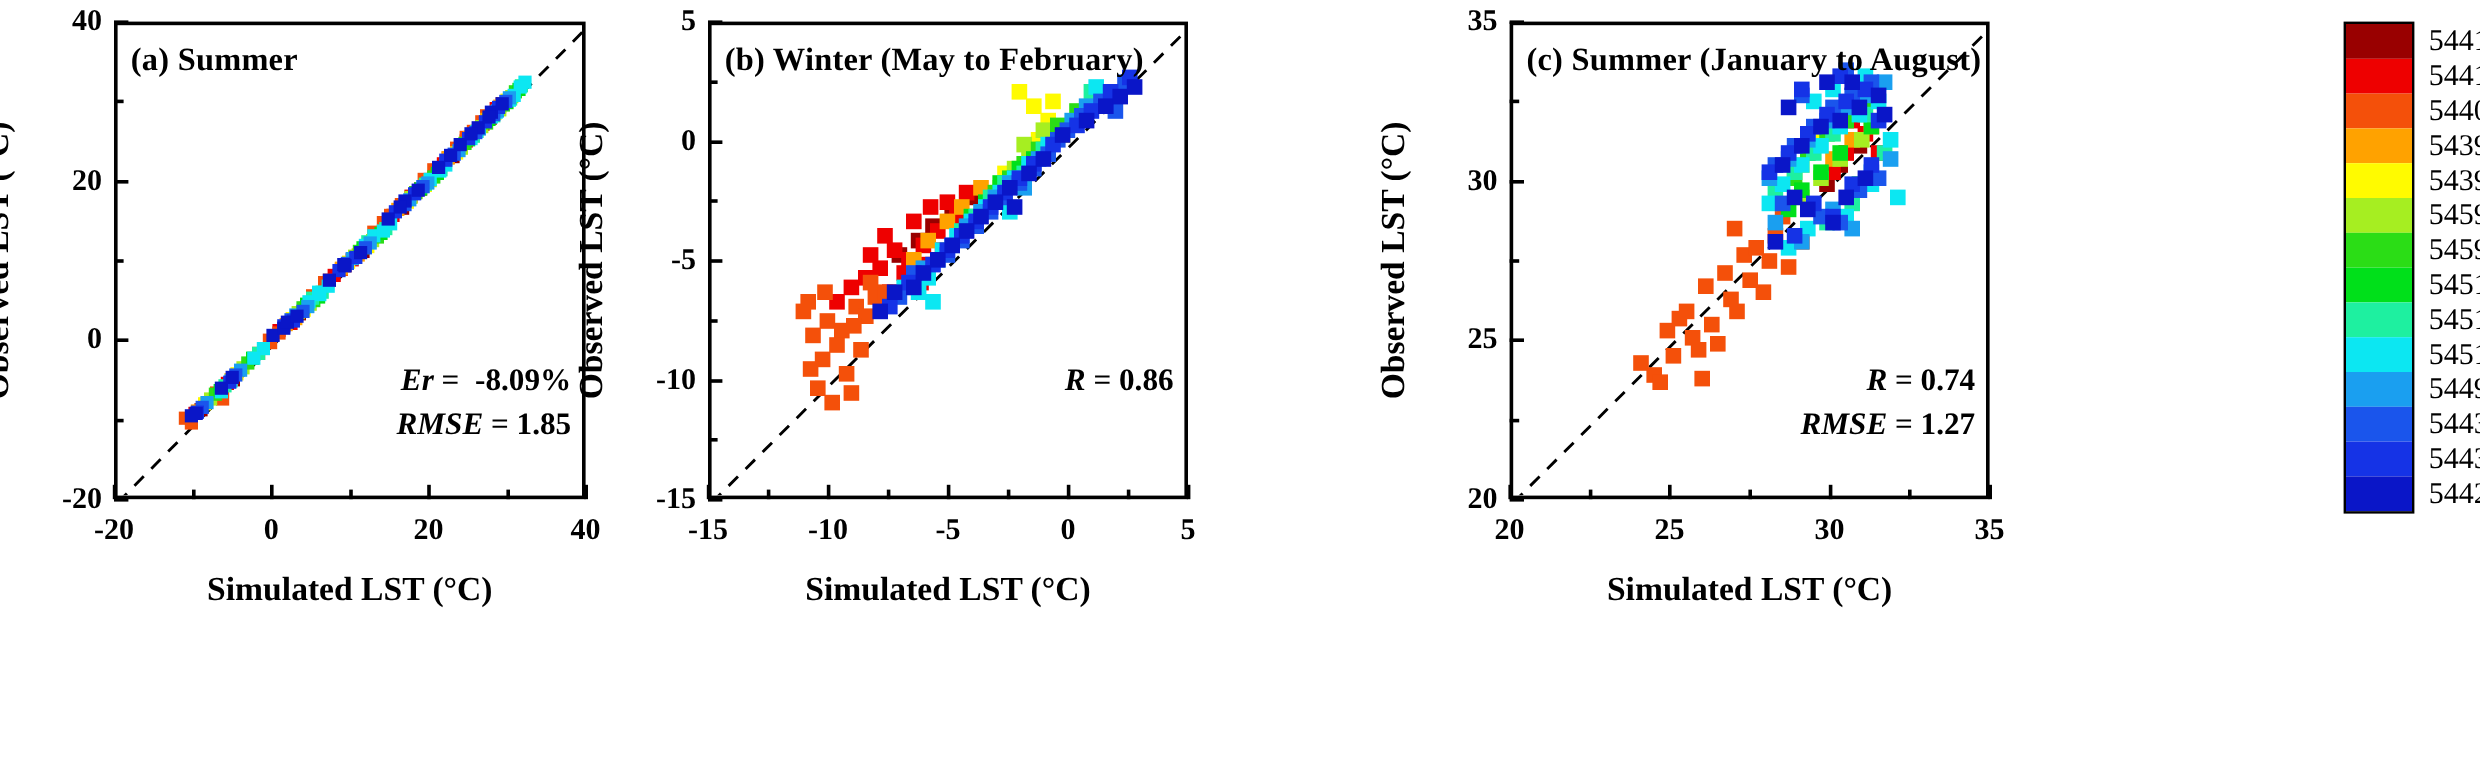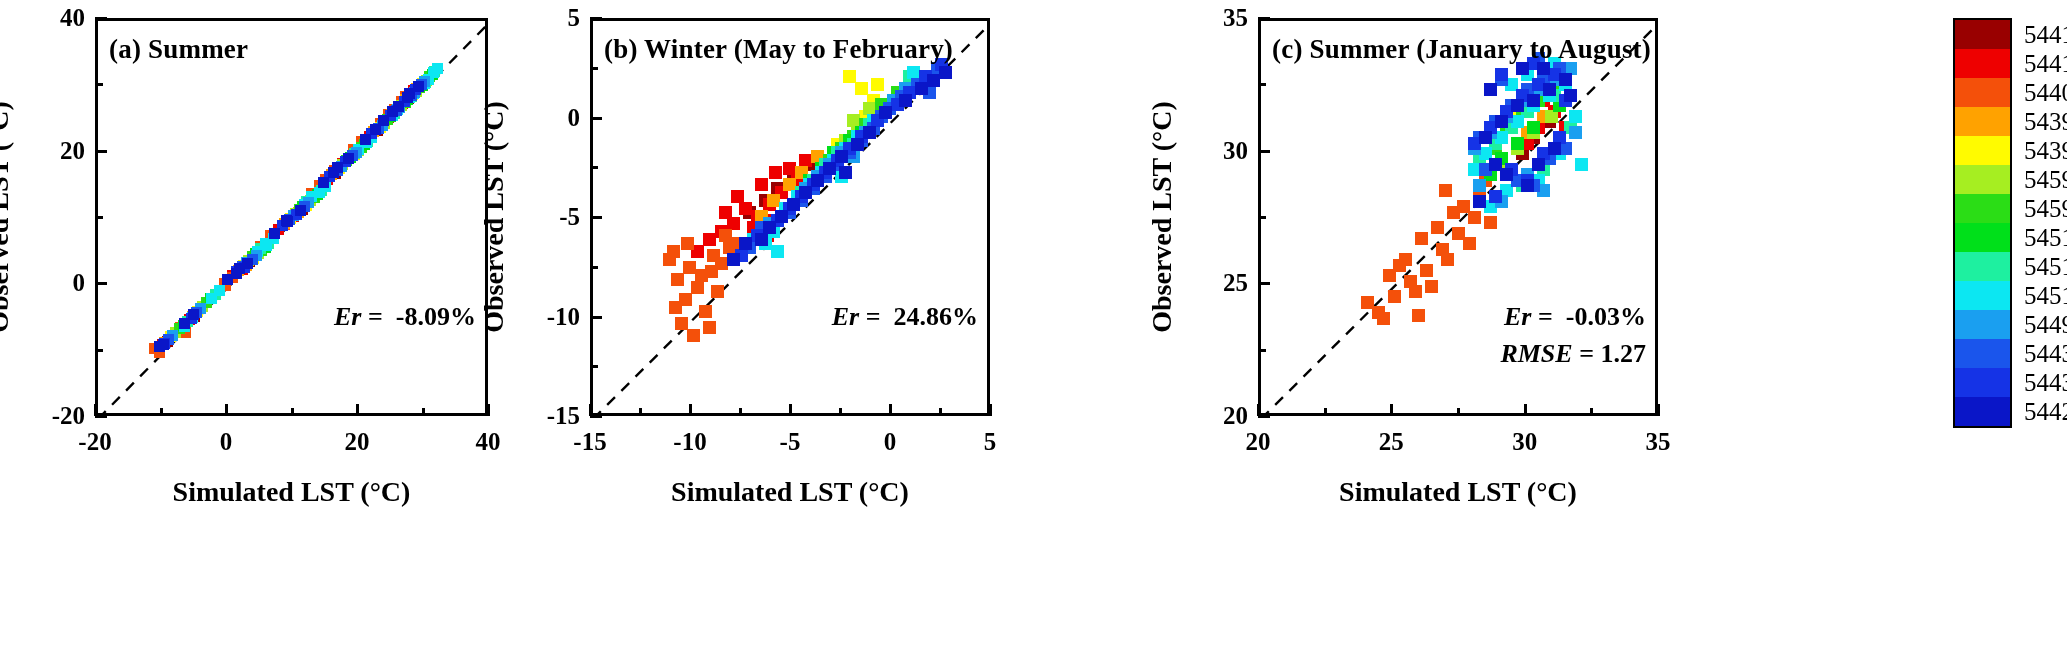--- a/index.html
+++ b/index.html
@@ -318,20 +318,21 @@
       <div class="tickmark x" style="left: 487px; top: 404px; height: 12px;"></div>
       <div class="tick-label x" style="left: 488px; top: 428px;">40</div>
       <div class="tickmark x" style="left: 159.5px; top: 408px; height: 8px;"></div>
       <div class="tickmark x" style="left: 290.5px; top: 408px; height: 8px;"></div>
       <div class="tickmark x" style="left: 421.5px; top: 408px; height: 8px;"></div>
       <div class="panel-title" style="left: 109px; top: 34px;">(a) Summer</div>
       <div class="axis-title" style="left: 291.5px; top: 476px; transform: translateX(-50%);">Simulated LST (°C)</div>
       <div class="axis-title y" style="left: -17px; top: 217px; transform: rotate(-90deg) translateX(-50%);">Observed LST (°C)</div>
       <div class="stats" style="left: 238px; top: 299px; width: 238px;">
         <div><span>Er</span> <span class="num">=</span>&nbsp; <span class="num">-8.09%</span></div>
+        <div><span>RMSE</span> <span class="num">=</span> <span class="num">1.85</span></div>
       </div>
     </div>
   <div class="panel" id="panel-b">
       <div class="plotbox" style="left: 590px; top: 18px; width: 400px; height: 398px;">
         <svg class="oneone" width="400" height="398">
           <line x1="0" y1="398" x2="400" y2="0" stroke="#000000" stroke-width="2.4" stroke-dasharray="11,9"></line>
         </svg>
         <div class="pt" style="width: 13px; height: 13px; background: rgb(153, 0, 0); left: 149.5px; top: 184.54px;"></div>
         <div class="pt" style="width: 13px; height: 13px; background: rgb(153, 0, 0); left: 165.5px; top: 172.6px;"></div>
         <div class="pt" style="width: 13px; height: 13px; background: rgb(153, 0, 0); left: 177.5px; top: 160.66px;"></div>
@@ -514,21 +515,21 @@
       <div class="tickmark x" style="left: 989px; top: 404px; height: 12px;"></div>
       <div class="tick-label x" style="left: 990px; top: 428px;">5</div>
       <div class="tickmark x" style="left: 639px; top: 408px; height: 8px;"></div>
       <div class="tickmark x" style="left: 739px; top: 408px; height: 8px;"></div>
       <div class="tickmark x" style="left: 839px; top: 408px; height: 8px;"></div>
       <div class="tickmark x" style="left: 939px; top: 408px; height: 8px;"></div>
       <div class="panel-title" style="left: 604px; top: 34px;">(b) Winter (May to February)</div>
       <div class="axis-title" style="left: 790px; top: 476px; transform: translateX(-50%);">Simulated LST (°C)</div>
       <div class="axis-title y" style="left: 478px; top: 217px; transform: rotate(-90deg) translateX(-50%);">Observed LST (°C)</div>
       <div class="stats" style="left: 740px; top: 299px; width: 238px;">
-        <div><span>Er</span> <span class="num">=</span>&nbsp; <span class="num">24.86%</span></div>
+        <div><span>R</span> <span class="num">=</span> <span class="num">0.86</span></div>
       </div>
     </div>
   <div class="panel" id="panel-c">
       <div class="plotbox" style="left: 1258px; top: 18px; width: 400px; height: 398px;">
         <svg class="oneone" width="400" height="398">
           <line x1="0" y1="398" x2="400" y2="0" stroke="#000000" stroke-width="2.4" stroke-dasharray="11,9"></line>
         </svg>
         <div class="pt" style="width: 13px; height: 13px; background: rgb(153, 0, 0); left: 265.5px; top: 110.247px;"></div>
         <div class="pt" style="width: 13px; height: 13px; background: rgb(153, 0, 0); left: 281.5px; top: 94.3267px;"></div>
         <div class="pt" style="width: 13px; height: 13px; background: rgb(153, 0, 0); left: 254.833px; top: 126.167px;"></div>
@@ -685,21 +686,21 @@
       <div class="tick-label x" style="left: 1524.67px; top: 428px;">30</div>
       <div class="tickmark x" style="left: 1657px; top: 404px; height: 12px;"></div>
       <div class="tick-label x" style="left: 1658px; top: 428px;">35</div>
       <div class="tickmark x" style="left: 1323.67px; top: 408px; height: 8px;"></div>
       <div class="tickmark x" style="left: 1457px; top: 408px; height: 8px;"></div>
       <div class="tickmark x" style="left: 1590.33px; top: 408px; height: 8px;"></div>
       <div class="panel-title" style="left: 1272px; top: 34px;">(c) Summer (January to August)</div>
       <div class="axis-title" style="left: 1458px; top: 476px; transform: translateX(-50%);">Simulated LST (°C)</div>
       <div class="axis-title y" style="left: 1146px; top: 217px; transform: rotate(-90deg) translateX(-50%);">Observed LST (°C)</div>
       <div class="stats" style="left: 1408px; top: 299px; width: 238px;">
-        <div><span>Er</span> <span class="num">=</span>&nbsp; <span class="num">-0.03%</span></div>
+        <div><span>R</span> <span class="num">=</span> <span class="num">0.74</span></div>
         <div><span>RMSE</span> <span class="num">=</span> <span class="num">1.27</span></div>
       </div>
     </div>
 
   <div id="legend" style="left: 0px; top: 0px; width: 2067px; height: 645px;">
       <div style="position: absolute; left: 1955px; top: 20px; width: 55px; height: 29px; background: rgb(153, 0, 0);"></div>
       <div class="legend-label" style="left: 2024px; top: 34.5px; transform: translateY(-50%);">54419</div>
       <div style="position: absolute; left: 1955px; top: 49px; width: 55px; height: 29px; background: rgb(238, 0, 0);"></div>
       <div class="legend-label" style="left: 2024px; top: 63.5px; transform: translateY(-50%);">54416</div>
       <div style="position: absolute; left: 1955px; top: 78px; width: 55px; height: 29px; background: rgb(244, 80, 10);"></div>

